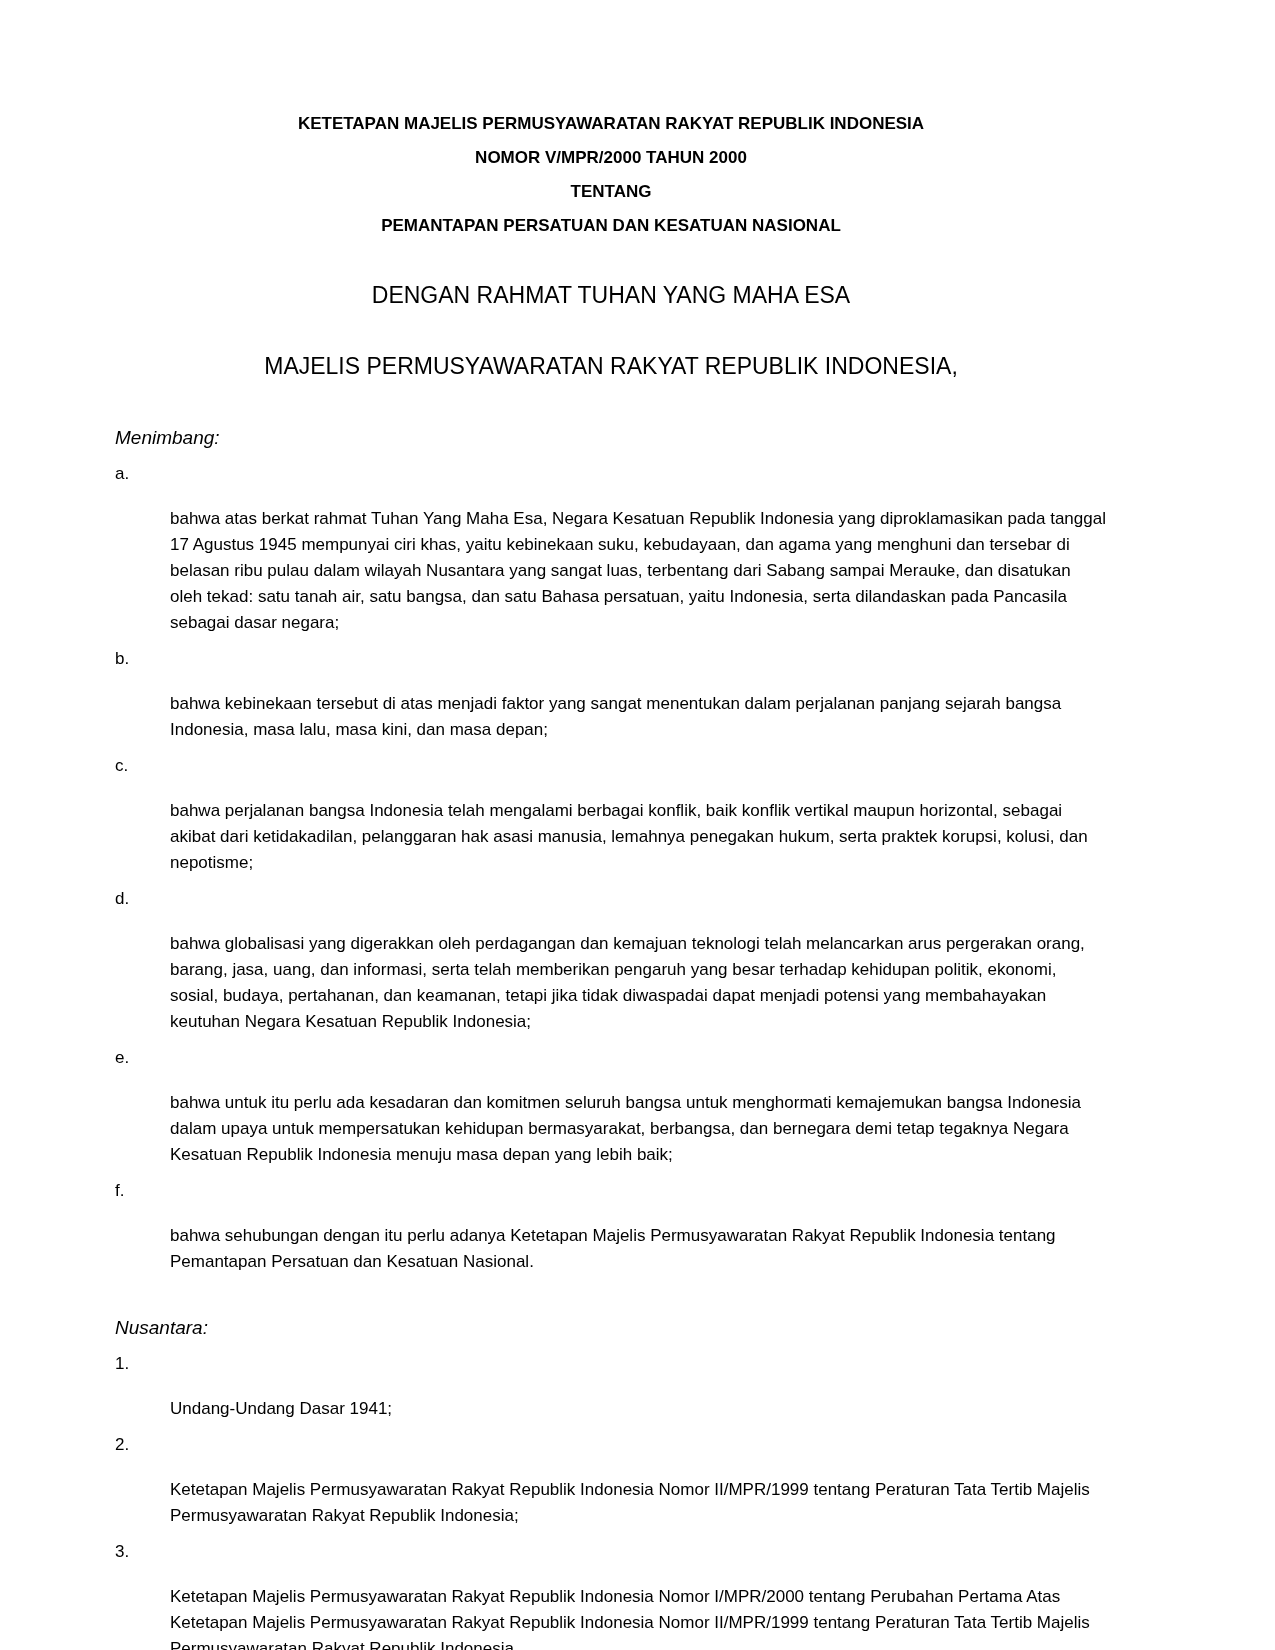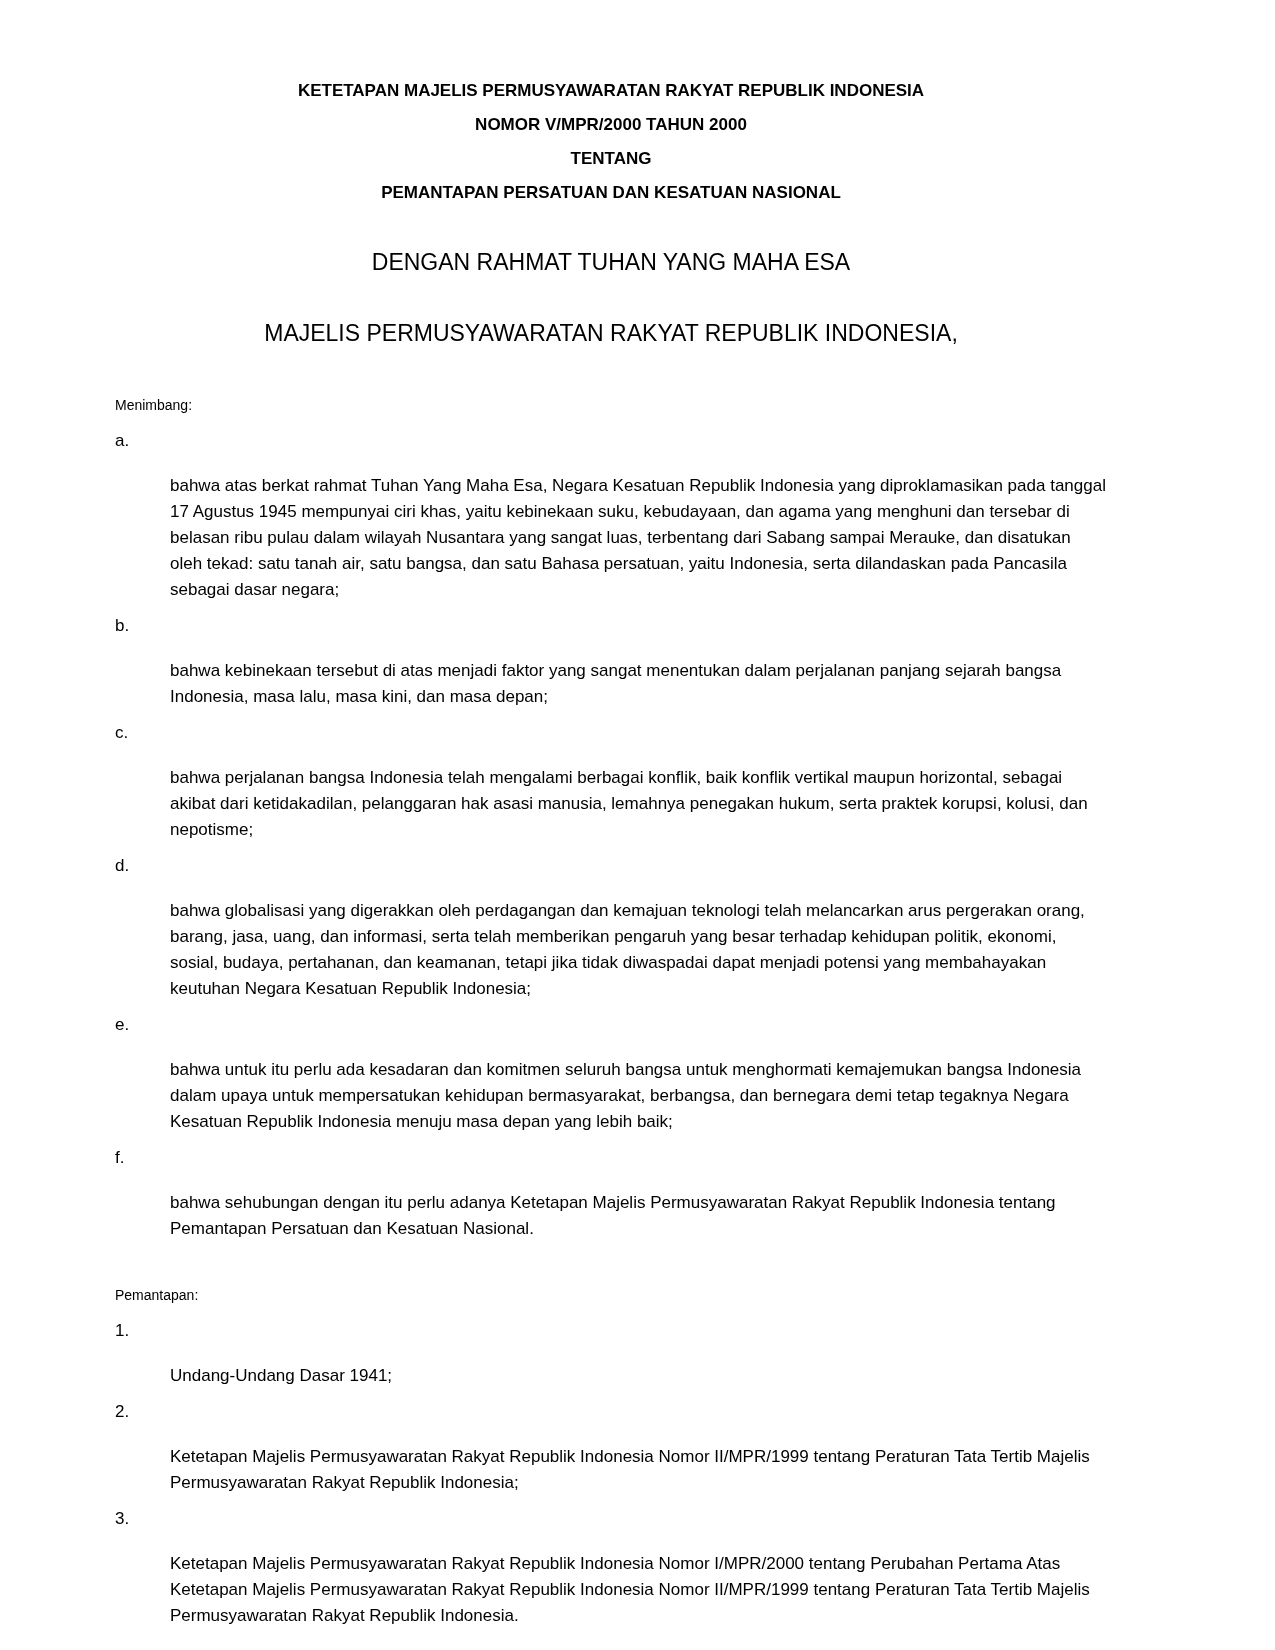--- a/index.html
+++ b/index.html
@@ -11,41 +11,42 @@
     width: 1275px;
     height: 1650px;
     font-family: "Liberation Sans", sans-serif;
     color: #000000;
     position: relative;
   }
   .page {
     box-sizing: border-box;
     width: 1275px;
     height: 1650px;
-    padding: 80px 168px 0 115px;
+    padding: 113px 168px 0 115px;
   }
   .title-block {
     text-align: center;
   }
   .title-line {
     font-size: 17px;
     font-weight: bold;
     line-height: 22px;
     margin-bottom: 12px;
   }
   .center-line {
     text-align: center;
     font-size: 23px;
     line-height: 22px;
   }
   .preamble-1 { margin-top: 47px; }
   .preamble-2 { margin-top: 49px; }
   .section-label {
-    font-size: 14px;
+    font-size: 19px;
     line-height: 26px;
+    font-style: italic;
   }
   .label-menimbang { margin-top: 48px; }
   .label-mengingat { margin-top: 40px; }
   .label-memperhatikan { margin-top: 46px; }
   .item {
     display: flex;
     margin-top: 10px;
     font-size: 17px;
     line-height: 26px;
   }
@@ -100,21 +101,21 @@
   </div>
   <div class="item">
     <div class="marker">e.</div>
     <div class="text">bahwa untuk itu perlu ada kesadaran dan komitmen seluruh bangsa untuk menghormati kemajemukan bangsa Indonesia dalam upaya untuk mempersatukan kehidupan bermasyarakat, berbangsa, dan bernegara demi tetap tegaknya Negara Kesatuan Republik Indonesia menuju masa depan yang lebih baik;</div>
   </div>
   <div class="item">
     <div class="marker">f.</div>
     <div class="text">bahwa sehubungan dengan itu perlu adanya Ketetapan Majelis Permusyawaratan Rakyat Republik Indonesia tentang Pemantapan Persatuan dan Kesatuan Nasional.</div>
   </div>
 
-  <div class="section-label label-mengingat">Pemantapan:</div>
+  <div class="section-label label-mengingat">Nusantara:</div>
 
   <div class="item">
     <div class="marker">1.</div>
     <div class="text">Undang-Undang Dasar 1941;</div>
   </div>
   <div class="item">
     <div class="marker">2.</div>
     <div class="text">Ketetapan Majelis Permusyawaratan Rakyat Republik Indonesia Nomor II/MPR/1999 tentang Peraturan Tata Tertib Majelis Permusyawaratan Rakyat Republik Indonesia;</div>
   </div>
   <div class="item">

